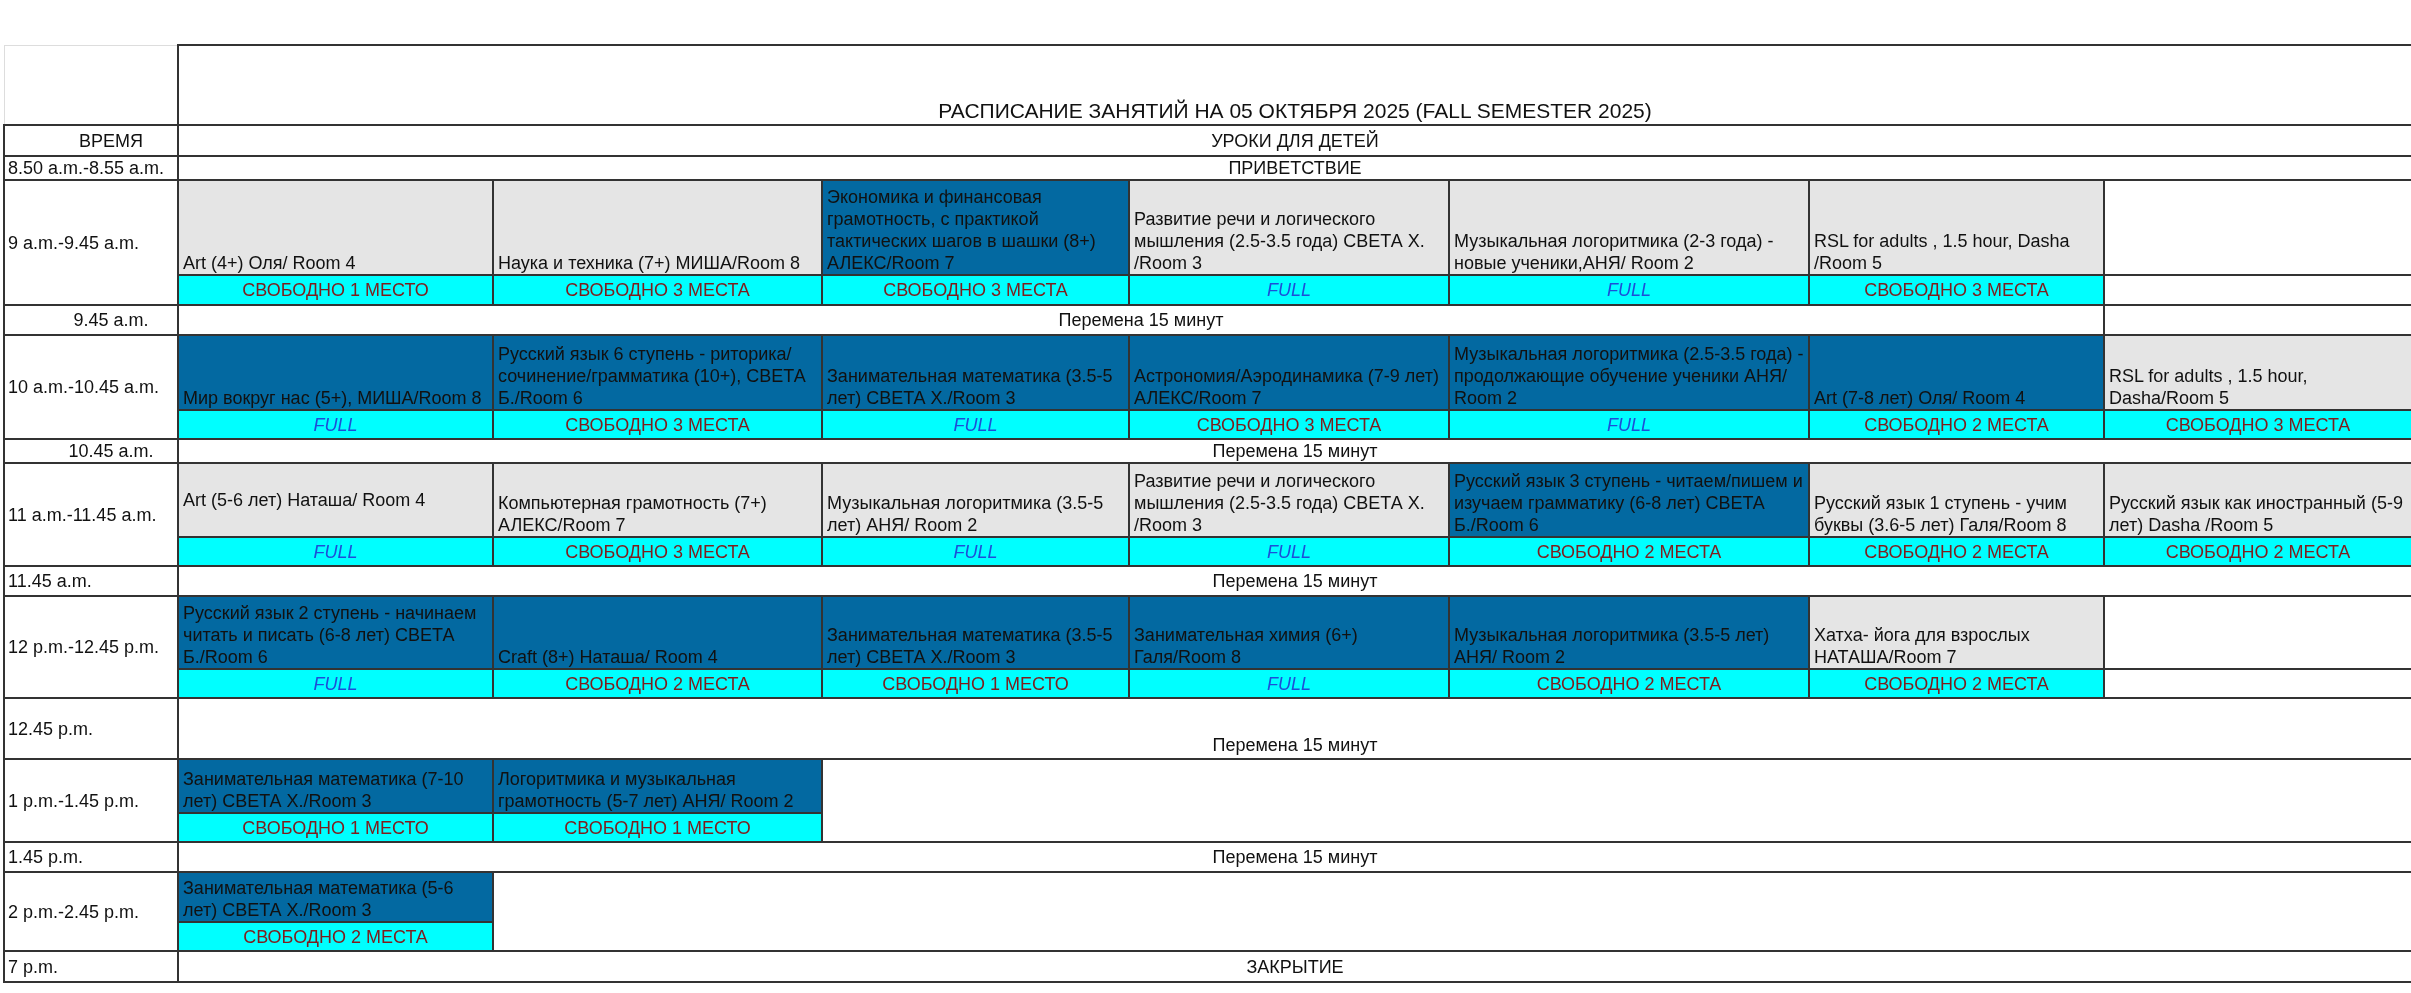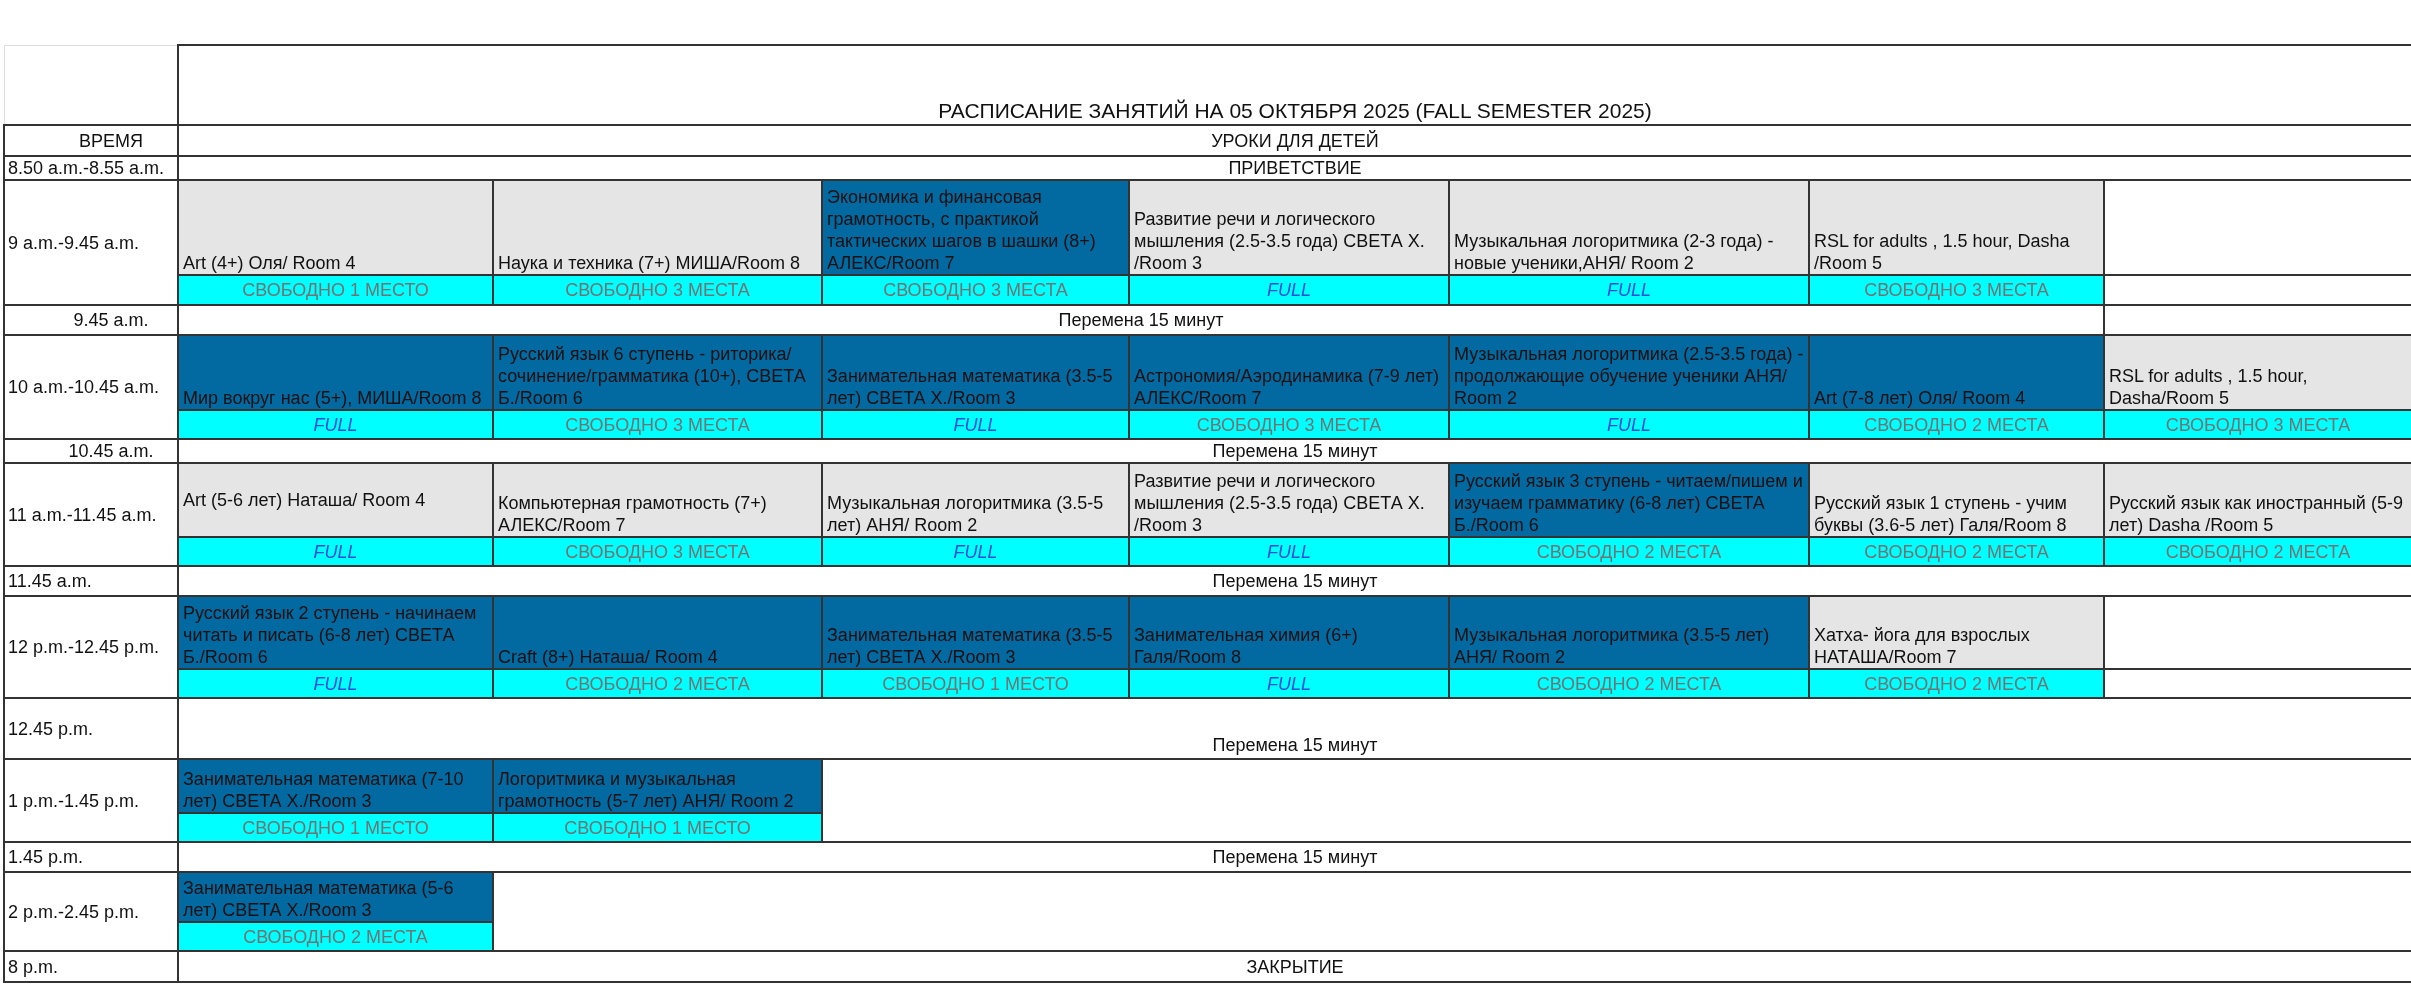--- a/index.html
+++ b/index.html
@@ -8,21 +8,21 @@
   #sheet { position: absolute; left: 3px; top: 4px; width: 2408px; margin-top: 40px; }
   table { border-collapse: collapse; table-layout: fixed; width: 2408px; }
   td { border: 2px solid #333; padding: 0 4px; font-size: 18px; line-height: 22px;
        overflow: hidden; vertical-align: bottom; }
   td.time { text-align: left; vertical-align: middle; white-space: nowrap; padding-left: 3px; }
   td.time.center { text-align: center; padding-left: 44px; }
   td.title { text-align: center; font-size: 21px; vertical-align: bottom; padding-bottom: 2px; }
   td.banner { text-align: center; vertical-align: middle; border-radius: 12px; }
   td.dark { background: #0369a1; }
   td.light { background: #e5e5e5; }
-  td.status { background: #00ffff; text-align: center; vertical-align: middle; color: #737373; }
+  td.status { background: #00ffff; text-align: center; vertical-align: middle; color: #7f1d1d; }
   td.status.full { color: #1d4ed8; font-style: italic; }
   td.empty { background: #fff; }
   td.corner { border-left: 1px solid #ddd; border-top: 1px solid #ddd; background: #fff; }
   td.break-low { vertical-align: bottom; padding-bottom: 2px; }
 </style>
 </head>
 <body>
 
 <div id="sheet">
 <table>
@@ -173,18 +173,18 @@
   <tr style="height:50px">
     <td class="time" rowspan="2">2 p.m.-2.45 p.m.</td>
     <td class="dark">Занимательная математика (5-6 лет) СВЕТА Х./Room 3</td>
     <td class="empty" colspan="6" rowspan="2"></td>
   </tr>
   <tr style="height:29px">
     <td class="status">СВОБОДНО 2 МЕСТА</td>
   </tr>
 
   <tr style="height:31px">
-    <td class="time">8 p.m.</td>
+    <td class="time">7 p.m.</td>
     <td class="banner" colspan="7">ЗАКРЫТИЕ</td>
   </tr>
 </tbody>
     </table>
 </div>
 
 </body></html>

